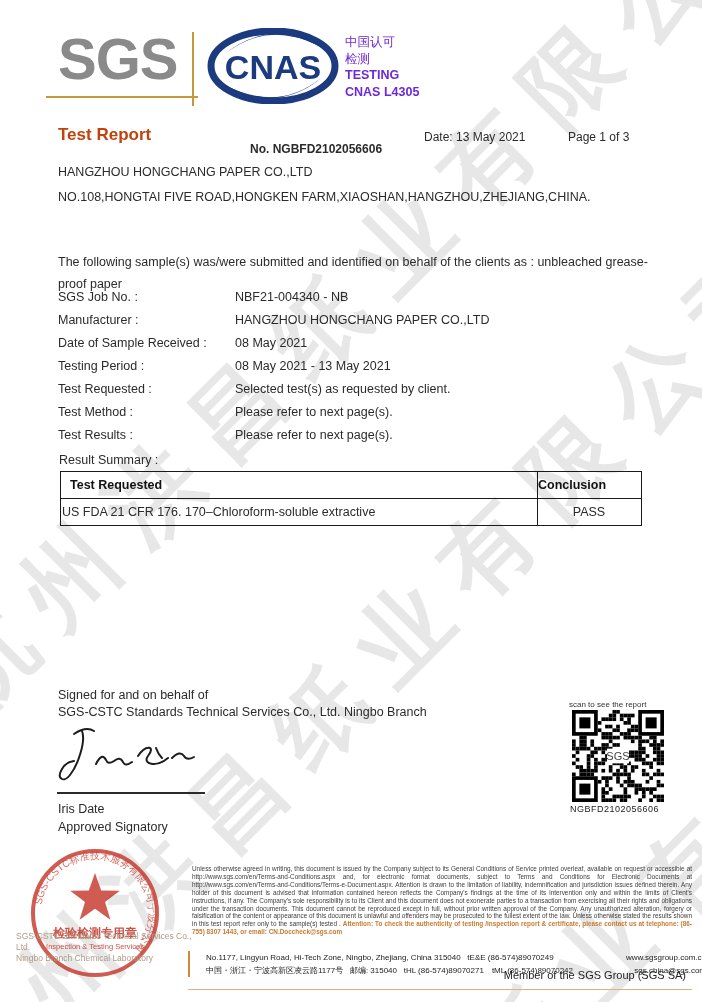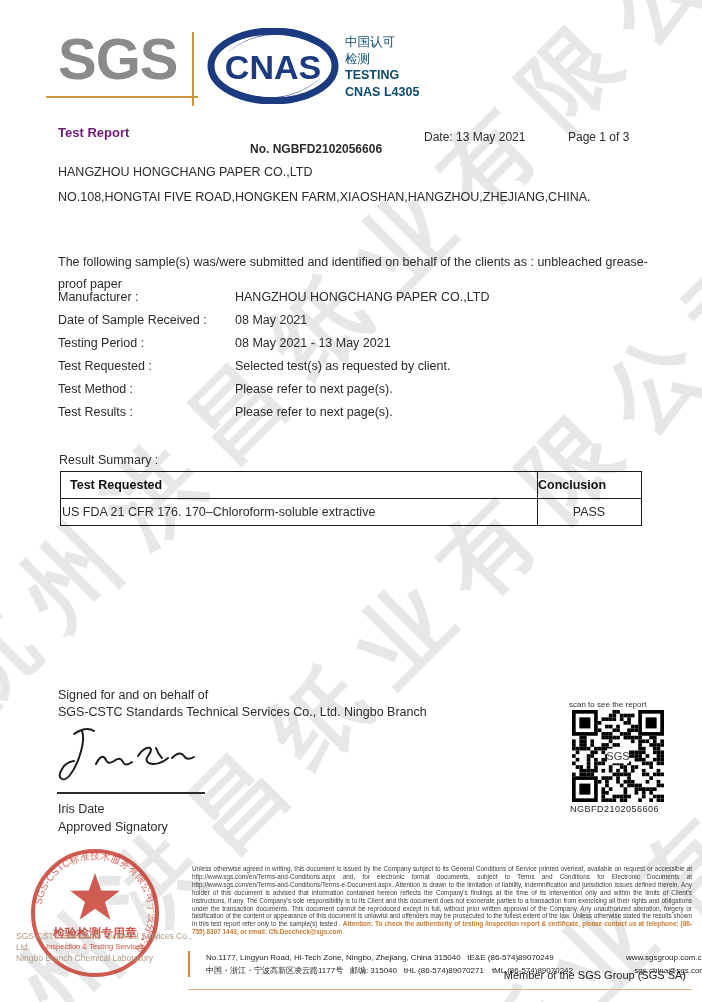--- a/index.html
+++ b/index.html
@@ -17,25 +17,25 @@
   .wm1{left:-90px;top:650px;}
   .wm2{left:-90px;top:1040px;}
   .wm3{left:110px;top:1360px;}
   .content{position:relative;z-index:2;}
   
   .sgs-logo{position:absolute;left:58px;top:24px;width:140px;height:78px;}
   .sgs-text{font-size:58px;font-weight:bold;color:#8a8a8a;letter-spacing:-1px;line-height:70px;}
   .sgs-underline{position:absolute;left:-12px;top:72px;width:152px;height:2px;background:#c8963c;}
   .sgs-vline{position:absolute;left:134px;top:8px;width:2px;height:74px;background:#c8963c;}
   .cnas{position:absolute;left:207px;top:28px;}
-  .accred{position:absolute;left:345px;top:34px;font-size:12.5px;line-height:16.5px;color:#0c4a6e;}
+  .accred{position:absolute;left:345px;top:34px;font-size:12.5px;line-height:16.5px;color:#6d28d9;}
   .accred .b{font-weight:bold;}
   
   .title-bar{position:absolute;left:0;top:128px;width:100%;font-size:12px;}
-  .tr-title{position:absolute;left:58px;top:-3px;font-size:13px;font-weight:bold;color:#701a75;}
+  .tr-title{position:absolute;left:58px;top:-3px;font-size:17px;font-weight:bold;color:#c2410c;}
   .tr-no{position:absolute;left:250px;top:14px;font-weight:bold;}
   .tr-date{position:absolute;left:424px;top:2px;}
   .tr-page{position:absolute;left:568px;top:2px;}
   
   .client{position:absolute;left:58px;top:160px;font-size:12.5px;line-height:25px;}
   
   .sample{position:absolute;left:58px;top:251px;width:596px;font-size:12.5px;line-height:22px;}
   
   .fields{position:absolute;left:58px;top:290px;width:596px;font-size:12.5px;}
   .frow{position:relative;height:23px;}
@@ -118,20 +118,24 @@
     </div>
 
     <div class="client">
       <div>HANGZHOU HONGCHANG PAPER CO.,LTD</div>
       <div>NO.108,HONGTAI FIVE ROAD,HONGKEN FARM,XIAOSHAN,HANGZHOU,ZHEJIANG,CHINA.</div>
     </div>
 
     <div class="sample">The following sample(s) was/were submitted and identified on behalf of the clients as : unbleached grease-proof paper</div>
 
     <div class="fields">
+      <div class="frow">
+        <span class="flabel">SGS Job No. :</span>
+        <span class="fvalue">NBF21-004340 - NB</span>
+      </div>
       <div class="frow">
         <span class="flabel">Manufacturer :</span>
         <span class="fvalue">HANGZHOU HONGCHANG PAPER CO.,LTD</span>
       </div>
       <div class="frow">
         <span class="flabel">Date of Sample Received :</span>
         <span class="fvalue">08 May 2021</span>
       </div>
       <div class="frow">
         <span class="flabel">Testing Period :</span>

